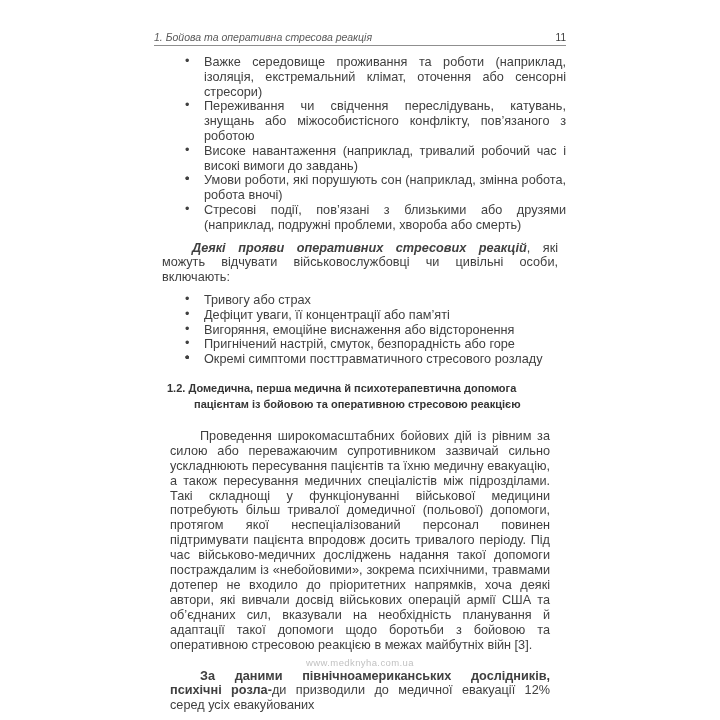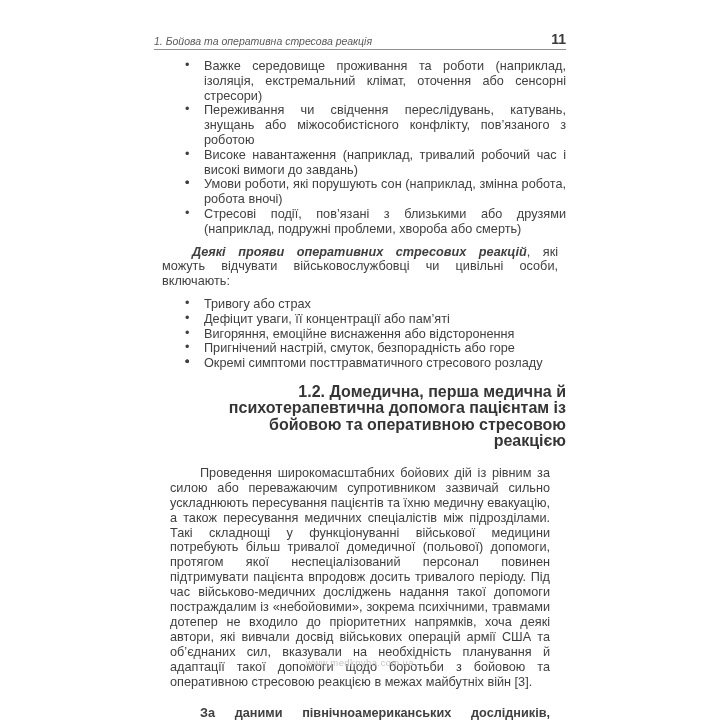--- a/index.html
+++ b/index.html
@@ -7,35 +7,35 @@
     width:720px;height:720px;background:#ffffff;overflow:hidden;
     font-family:"Liberation Sans",sans-serif;color:#404040;
   }
   .sheet{position:relative;width:720px;height:720px;background:#ffffff;}
   .content{position:absolute;left:154px;top:31px;width:412px;}
   .running-header{
     display:flex;justify-content:space-between;align-items:flex-end;
     border-bottom:1px solid #8f8f8f;padding-bottom:2px;
   }
   .running-title{font-style:italic;font-size:10.5px;color:#5a5a5a;}
-  .page-number{font-weight:bold;font-size:14px;color:#3a3a3a;}
+  .page-number{font-weight:normal;font-size:10px;color:#3a3a3a;}
   ul.bullets{
     margin:9px 0 0 0;padding:0;list-style:none;
     font-size:12.7px;line-height:14.8px;text-align:justify;
   }
   ul.bullets.symptoms{margin-top:0;}
   ul.bullets li{position:relative;padding-left:50px;}
   ul.bullets .dot{position:absolute;left:31px;top:-1px;}
   p.lead{
     margin:8px;font-size:12.7px;line-height:14.8px;
     text-align:justify;text-indent:30px;
   }
   h2.section-heading{
     margin:13px 0 9px 0;padding-left:40px;text-indent:-27px;
-    font-size:16px;line-height:16.5px;font-weight:bold;color:#353535;text-align:right;
+    font-size:11px;line-height:16.5px;font-weight:bold;color:#353535;
   }
   p.body-par{
     margin:16px;font-size:12.7px;line-height:14.9px;
     text-align:justify;text-indent:30px;
   }
   .footer{
     position:absolute;left:0;right:0;top:657px;text-align:center;
     font-size:9.5px;color:#c2c2c2;letter-spacing:0.4px;
   }
 </style>

